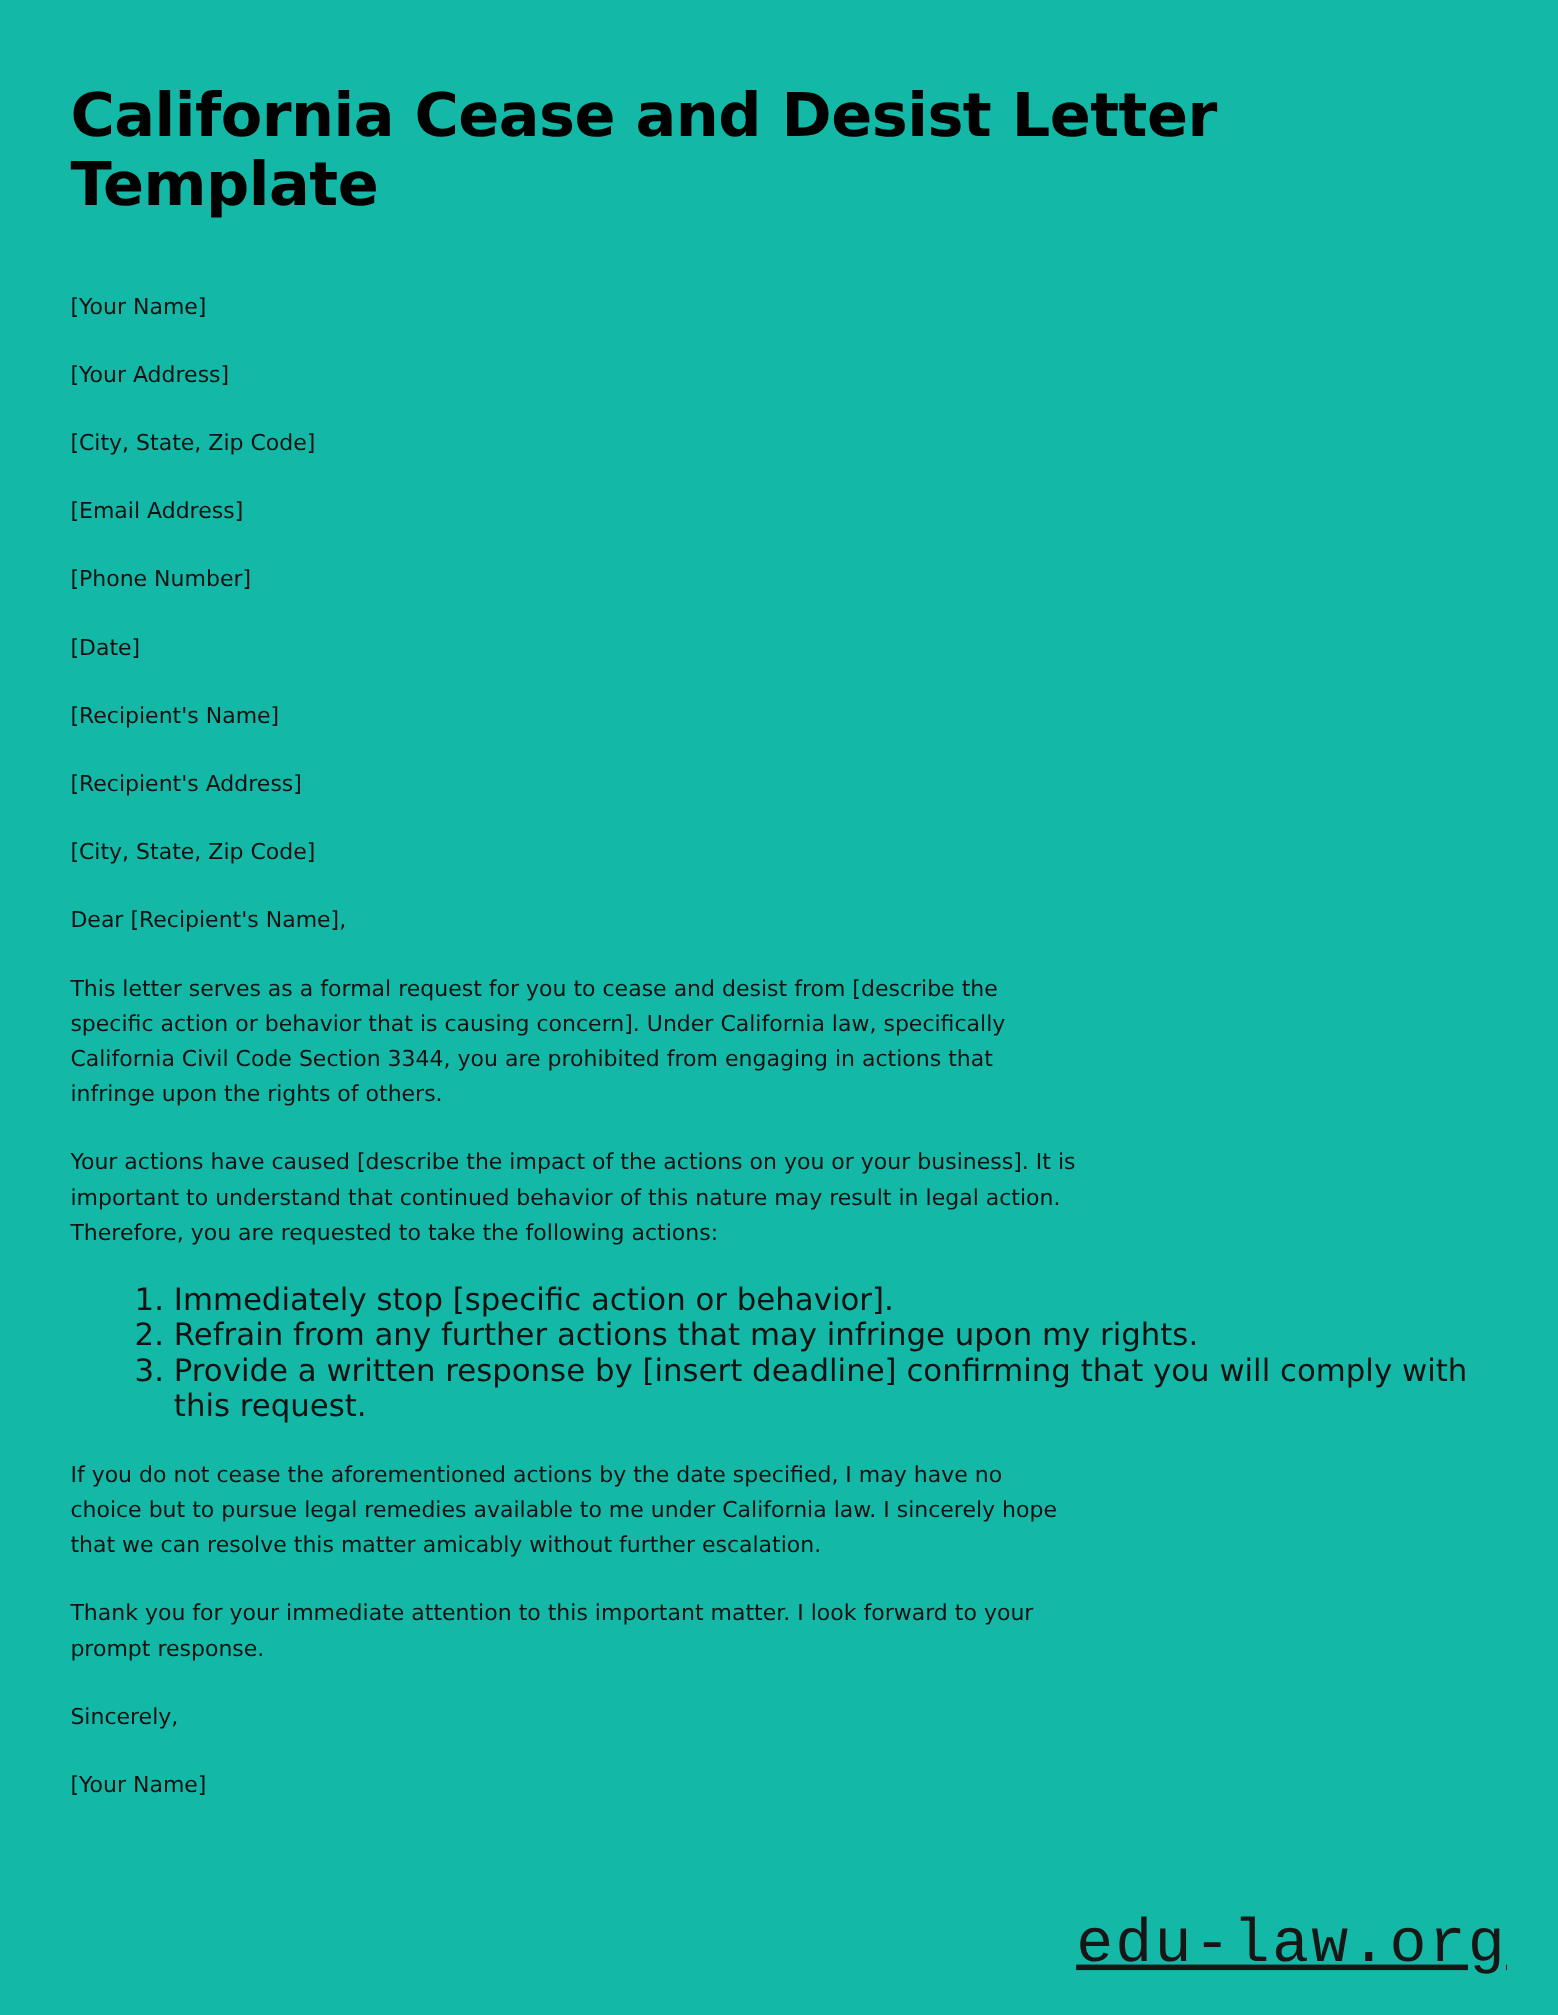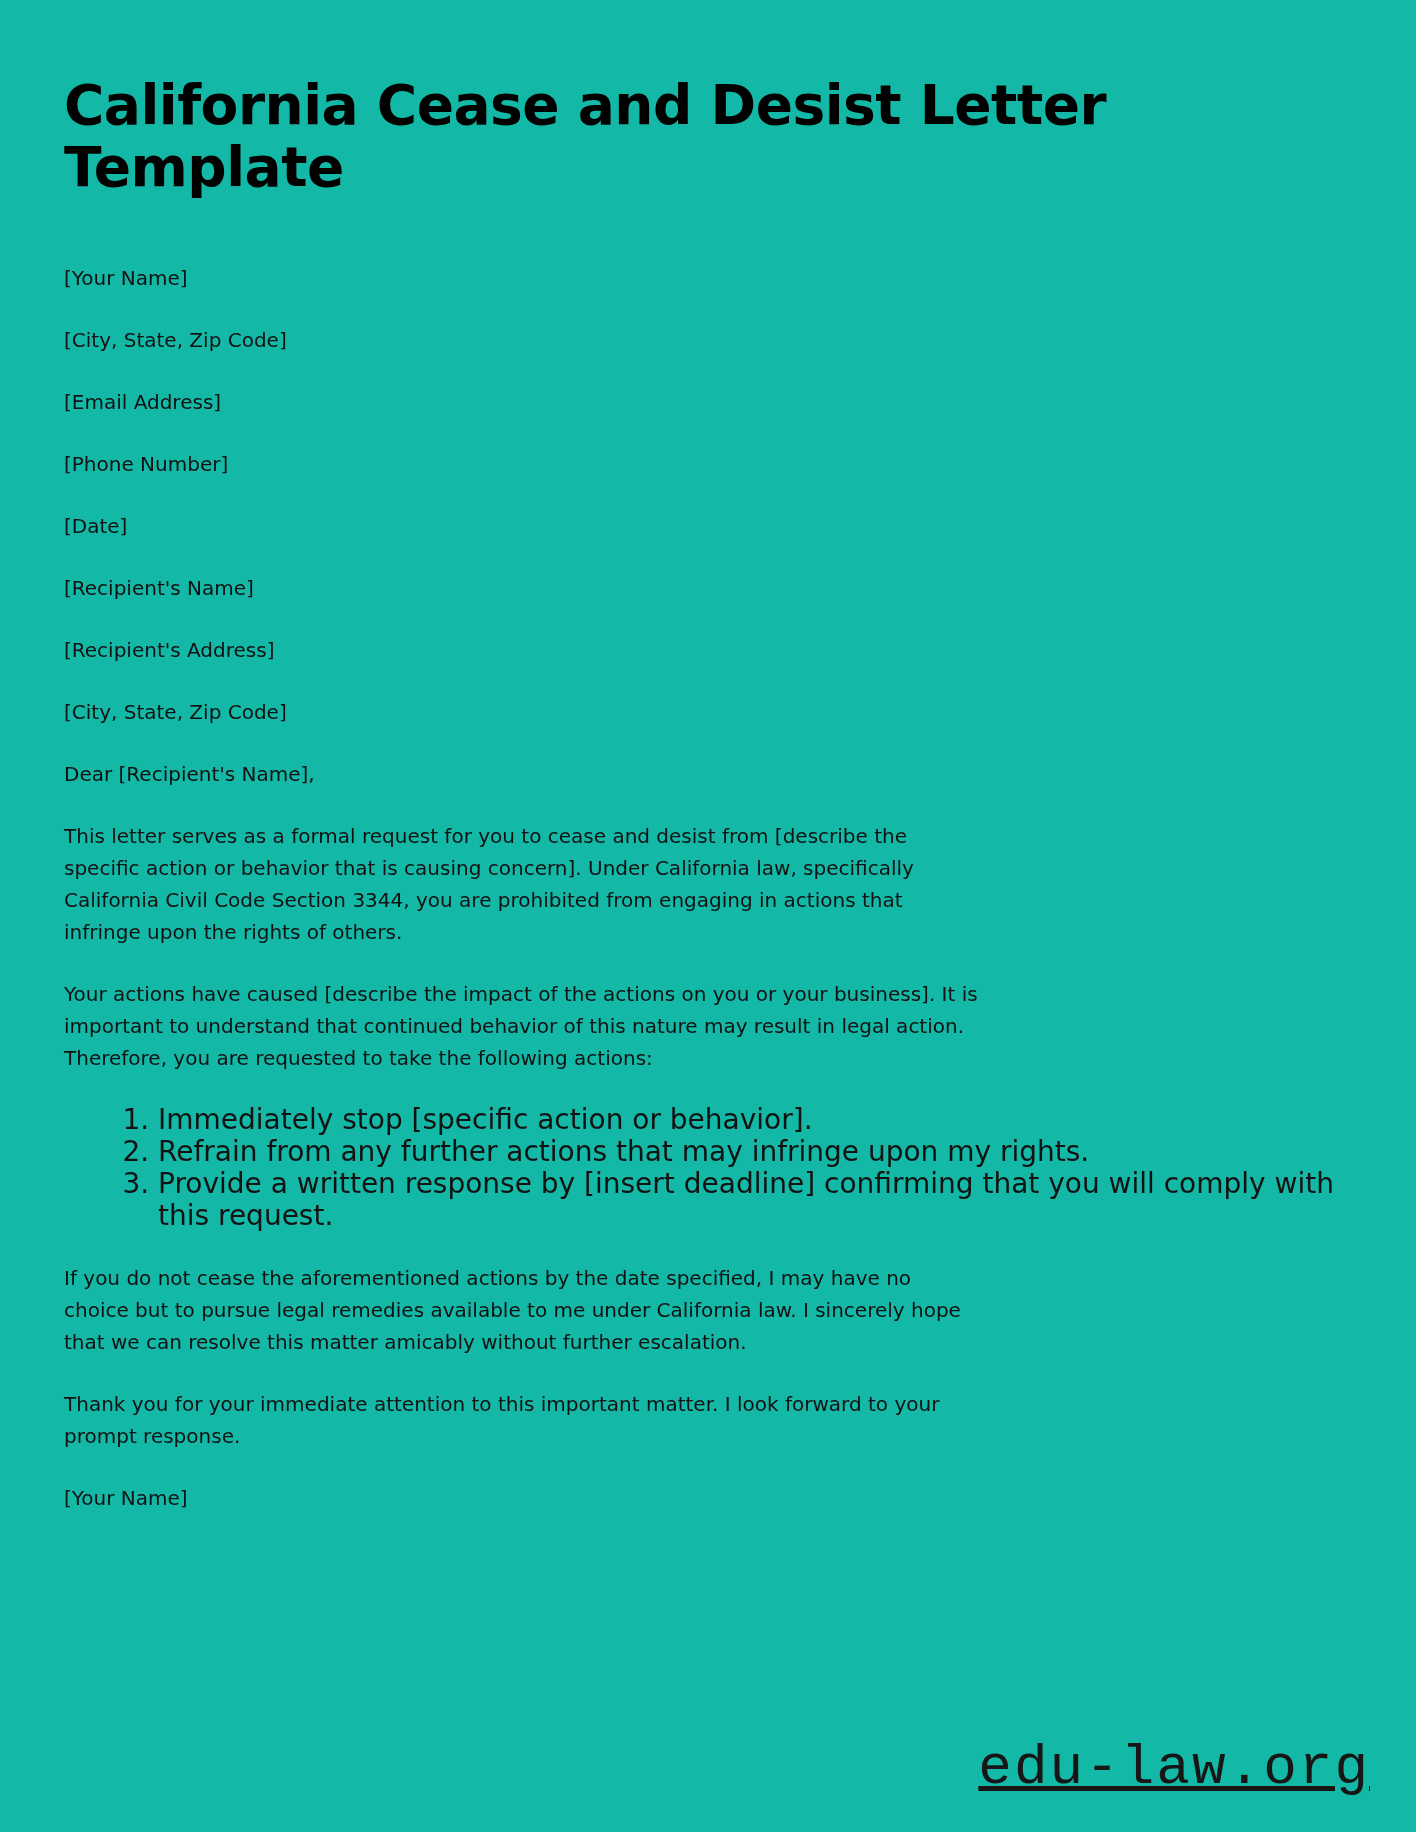--- a/index.html
+++ b/index.html
@@ -53,20 +53,21 @@
   }
 </style>
 </head>
 <body>
 
 <div class="page">
 
   <h1 class="doc-title">California Cease and Desist Letter Template</h1>
 
   <p class="line">[Your Name]</p>
+  <p class="line">[Your Address]</p>
   <p class="line">[City, State, Zip Code]</p>
   <p class="line">[Email Address]</p>
   <p class="line">[Phone Number]</p>
   <p class="line">[Date]</p>
 
   <p class="line">[Recipient's Name]</p>
   <p class="line">[Recipient's Address]</p>
   <p class="line">[City, State, Zip Code]</p>
 
   <p class="line">Dear [Recipient's Name],</p>
@@ -85,17 +86,18 @@
     <li>Provide a written response by [insert deadline] confirming that you will comply with
 this request.</li>
   </ol>
 
   <p class="para">If you do not cease the aforementioned actions by the date specified, I may have no
 choice but to pursue legal remedies available to me under California law. I sincerely hope
 that we can resolve this matter amicably without further escalation.</p>
   <p class="para">Thank you for your immediate attention to this important matter. I look forward to your
 prompt response.</p>
 
+  <p class="line">Sincerely,</p>
   <p class="line">[Your Name]</p>
 
   <div class="site-watermark">edu-law.org</div>
 
 </div>
 
 </body></html>

